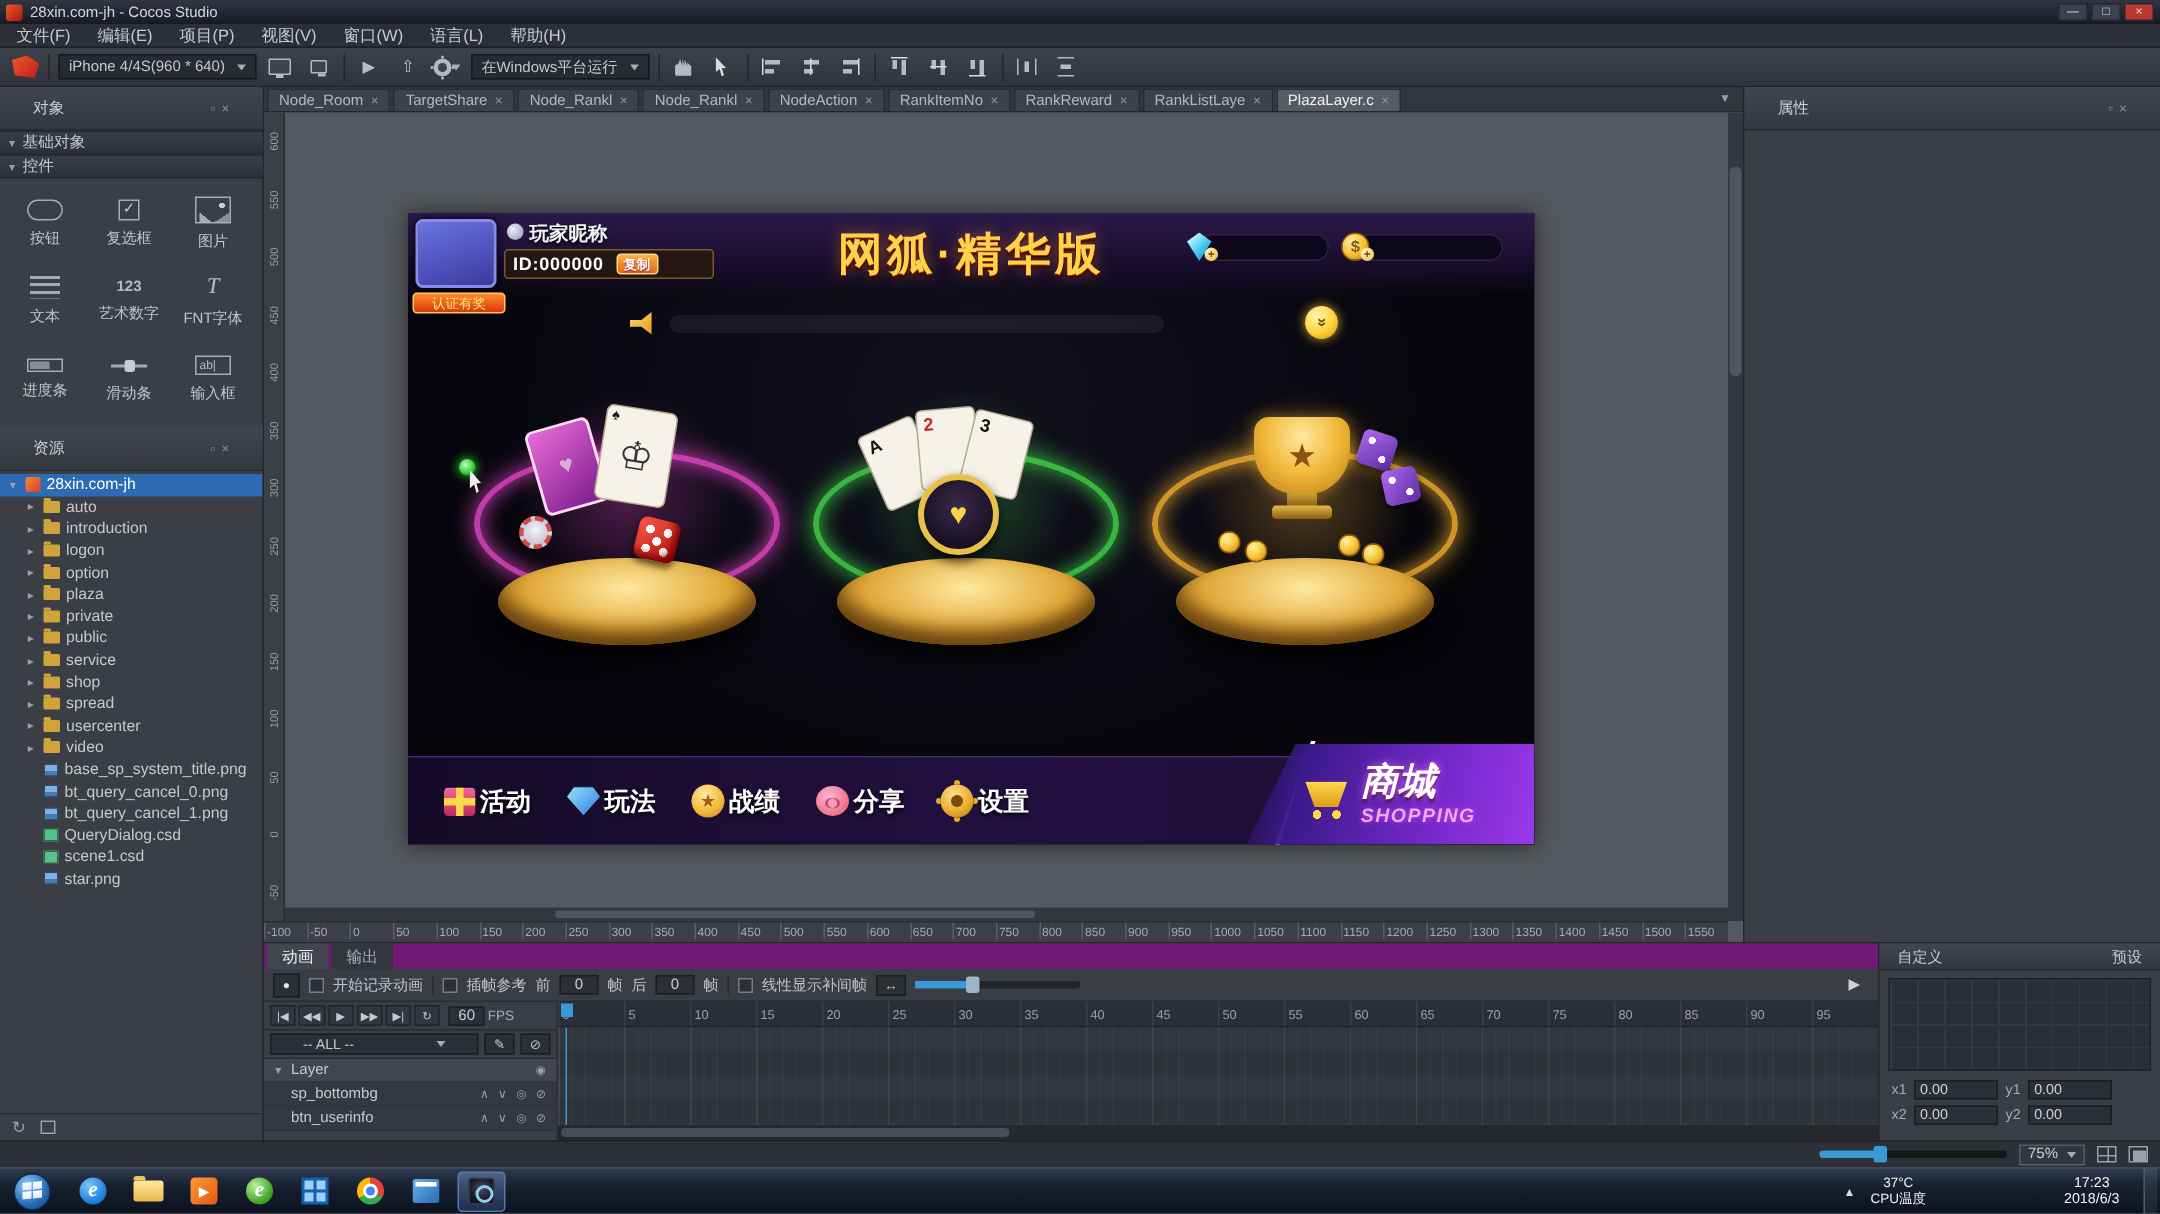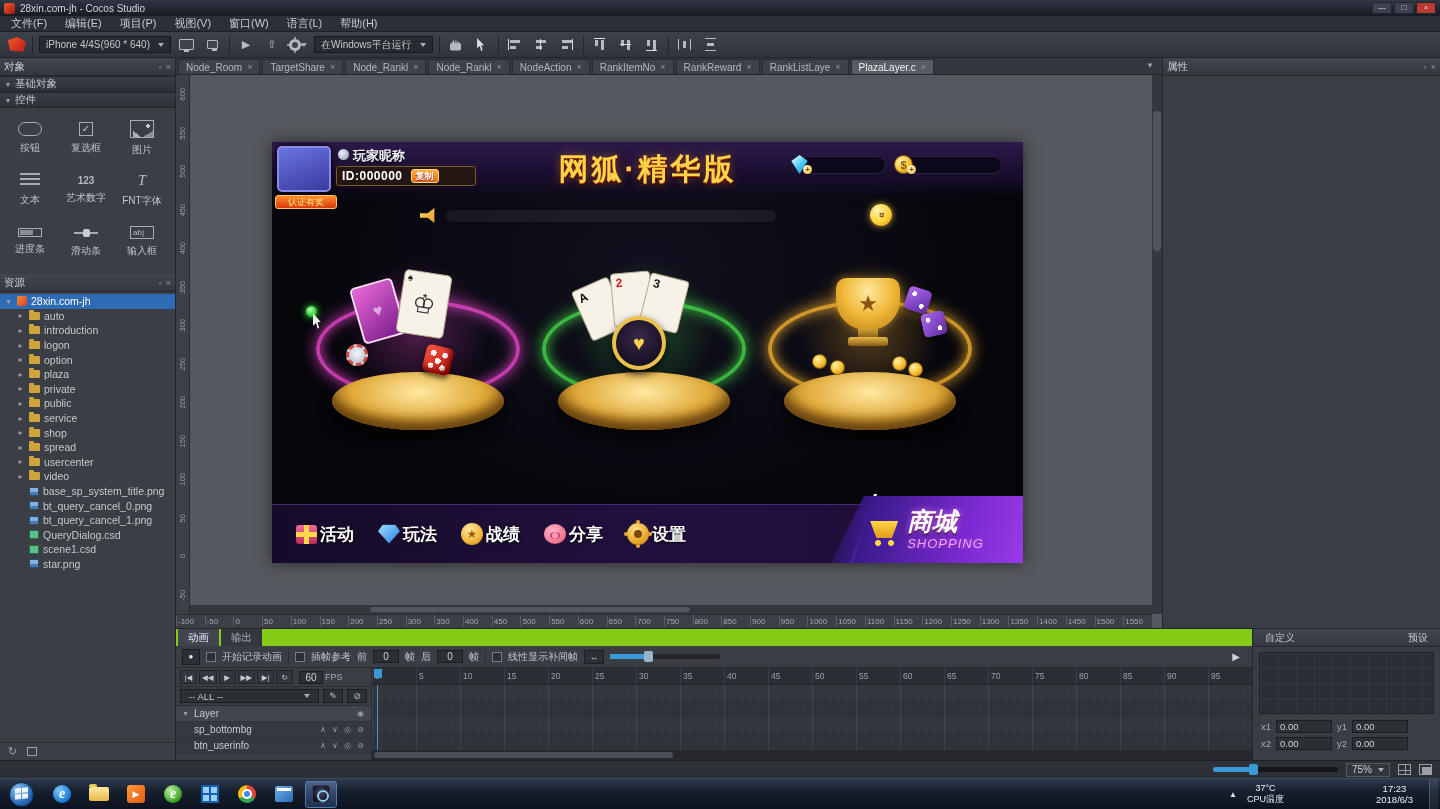--- a/index.html
+++ b/index.html
@@ -28,21 +28,21 @@
   .hand{width:11px;height:12px;background:#b6b9bf;border-radius:3px 3px 2px 2px;clip-path:polygon(0 45%,15% 32%,15% 45%,30% 8%,44% 45%,44% 4%,58% 45%,58% 10%,74% 45%,74% 26%,100% 48%,100% 100%,0 100%)}
   .cursor-ic{width:9px;height:13px;background:#d8dade;clip-path:polygon(0 0,0 78%,30% 62%,45% 100%,62% 92%,47% 58%,78% 56%)}
   .al{width:13px;height:11px;position:relative;background:linear-gradient(#b6b9bf,#b6b9bf) no-repeat 2px 1px/10px 3px,linear-gradient(#b6b9bf,#b6b9bf) no-repeat 2px 7px/6px 3px}
   .al::before{content:"";position:absolute;top:0;bottom:0;width:1px;background:#d8dade}
   .al-left::before{left:0}.al-center::before{left:6px}.al-right::before{right:0}
   .al.vert{transform:rotate(90deg)}
   .dist{width:13px;height:11px;background:linear-gradient(#b6b9bf,#b6b9bf) 0 0/1px 11px no-repeat,linear-gradient(#b6b9bf,#b6b9bf) 12px 0/1px 11px no-repeat,linear-gradient(#b6b9bf,#b6b9bf) 5px 2px/3px 7px no-repeat}
   .dist.vert{transform:rotate(90deg)}
 
   
-  .panel-header{height:18px;background:linear-gradient(#42454d,#34373e);border-bottom:1px solid #26282e;color:#ccced4;font-size:10.5px;display:flex;align-items:center;padding:0 4px}
+  .panel-header{height:29px;background:linear-gradient(#42454d,#34373e);border-bottom:1px solid #26282e;color:#ccced4;font-size:10.5px;display:flex;align-items:center;padding:0 22px}
   .dock-icons{margin-left:auto;color:#8b8e95;font-size:9px;display:flex;gap:4px}
 
   
   #left-panel{position:absolute;left:0;top:58px;width:176px;height:702px;background:#3b3e45;border-right:1px solid #24262b;display:flex;flex-direction:column}
   .section-bar{height:16px;background:linear-gradient(#3a3d45,#2d3037);border-top:1px solid #26282e;border-bottom:1px solid #26282e;color:#c3c6cc;font-size:10.5px;display:flex;align-items:center;padding:0 6px;gap:5px}
   .sec-arrow{font-size:8px;color:#9aa0a8}
   .obj-grid{display:flex;flex-wrap:wrap;padding:4px 2px 6px}
   .obj-item{width:56px;height:52px;display:flex;flex-direction:column;align-items:center;justify-content:center;gap:5px;color:#c2c5cb;font-size:10px}
   .obj-ico{display:flex;align-items:center;justify-content:center}
   .ico-map{width:24px;height:20px;border:1px solid #a8abb2;background:linear-gradient(90deg,transparent 0 7px,#a8abb2 7px 8px,transparent 8px 15px,#a8abb2 15px 16px,transparent 16px),linear-gradient(180deg,transparent 0 6px,#a8abb2 6px 7px,transparent 7px 13px,#a8abb2 13px 14px,transparent 14px)}
@@ -147,45 +147,45 @@
   .ni-pig{width:22px;height:20px;border-radius:50%;background:radial-gradient(circle at 40% 35%,#ffb8d0,#f0708a 70%,#c04060);position:relative}
   .ni-pig::before{content:"";position:absolute;left:6px;top:8px;width:10px;height:7px;border-radius:45%;background:#ff9ab8;box-shadow:inset 2px 0 0 #c05070,inset -2px 0 0 #c05070}
   .ni-gear{width:22px;height:22px;border-radius:50%;background:radial-gradient(circle at 40% 30%,#ffe08a,#e8a828 60%,#a87010);position:relative;box-shadow:0 -12px 0 -9px #e8a828,0 12px 0 -9px #e8a828,-12px 0 0 -9px #e8a828,12px 0 0 -9px #e8a828}
   .ni-gear::before{content:"";position:absolute;inset:7px;border-radius:50%;background:#7a4a10}
   .gs-shop{position:absolute;right:0;top:354px;width:192px;height:67px;background:linear-gradient(105deg,rgba(40,20,90,0) 0%,#3a1a8a 20%,#7a2ad0 70%,#9a3ae8);clip-path:polygon(17% 0,100% 0,100% 100%,0 100%);display:flex;align-items:center;justify-content:center;gap:9px}
   .shop-edge{position:absolute;right:158px;top:352px;width:3px;height:70px;background:linear-gradient(#fff,#b08af8);transform:skewX(-19deg)}
   .shop-cart{width:28px;height:17px;background:linear-gradient(#ffd84a,#e09a18);clip-path:polygon(0 0,100% 0,78% 100%,22% 100%);position:relative}
   .cart-wheels{position:absolute;left:0;top:38px;width:28px;height:6px;background:radial-gradient(circle 3px at 8px 3px,#ffd84a 95%,transparent),radial-gradient(circle 3px at 21px 3px,#ffd84a 95%,transparent)}
   .shop-txt{display:flex;flex-direction:column;align-items:flex-start;line-height:1}
   .shop-cn{font-size:25px;font-weight:bold;font-style:italic;color:#fff;text-shadow:0 0 6px #d06af0,0 2px 2px #301}
-  .shop-en{font-size:13px;font-weight:normal;font-style:italic;color:#f0a8e8;letter-spacing:1px;text-shadow:0 0 4px #c044f0;margin-top:3px}
+  .shop-en{font-size:13px;font-weight:bold;font-style:italic;color:#f0a8e8;letter-spacing:1px;text-shadow:0 0 4px #c044f0;margin-top:3px}
   .gs-dot{position:absolute;left:34px;top:164px;width:11px;height:11px;border-radius:50%;background:radial-gradient(circle at 40% 35%,#baffba,#28c828 60%,#0a7a0a);box-shadow:0 0 7px #3f3}
   .gs-cursor{position:absolute;left:41px;top:171px;width:11px;height:16px;background:#eee;clip-path:polygon(0 0,0 80%,28% 62%,42% 98%,56% 92%,42% 58%,70% 56%);filter:drop-shadow(0 0 1px #000)}
 
   
   #anim{position:absolute;left:176px;top:628px;width:1076px;height:132px;background:#3a3d44;border-top:1px solid #24262b}
-  #anim-tabs{height:17px;background:#84cc16;display:flex;align-items:flex-end;padding-left:2px;gap:2px}
+  #anim-tabs{height:17px;background:#701a75;display:flex;align-items:flex-end;padding-left:2px;gap:2px}
   .atab{padding:2px 10px 1px;font-size:10.5px;color:#a9acb3;background:#33363c}
   .atab.active{background:#42454d;color:#eef}
   .anim-ctrl{height:22px;display:flex;align-items:center;gap:6px;padding:0 6px;border-bottom:1px solid #2b2d33;font-size:10px;color:#c0c3c9;white-space:nowrap}
   .rec-btn{width:18px;height:16px;background:#2c2f35;border:1px solid #1b1d22;display:flex;align-items:center;justify-content:center;color:#e8e8ec;font-size:8px}
   .chk{width:10px;height:10px;border:1px solid #787c84;background:#2c2f35;flex:none}
   .fin{width:26px;height:13px;background:#2c2f35;border:1px solid #1b1d22;color:#cfd2d8;font-size:10px;text-align:center;line-height:12px}
   .abtn{min-width:20px;height:14px;border:1px solid #1b1d22;background:#2c2f35;color:#c0c3c9;font-size:9px;text-align:center;line-height:13px}
   .mini-slider{width:110px;height:5px;background:#23252a;border-radius:2px;position:relative}
   .mini-slider .fill{width:38px;height:100%;background:#3a9ad9}
   .mini-slider .thumb{position:absolute;left:34px;top:-3px;width:9px;height:11px;background:#9ab4c8;border-radius:2px}
   .ctrl-play{margin-left:auto;color:#cfd2d8;font-size:10px;padding-right:6px}
   .vsep{width:1px;height:12px;background:#2a2c32}
   #anim-left{position:absolute;left:0;top:39px;width:196px;bottom:0;border-right:1px solid #2b2d33}
   .transport{height:19px;display:flex;align-items:center;gap:2px;padding:0 4px;border-bottom:1px solid #2b2d33}
   .t-btn{min-width:17px;height:14px;background:#33363d;border:1px solid #22242a;color:#c6c9cf;font-size:7.5px;display:flex;align-items:center;justify-content:center;padding:0 2px}
   .fps-label{font-size:9px;color:#a8abb1}
   .filter-row{height:19px;display:flex;align-items:center;gap:4px;padding:0 4px;border-bottom:1px solid #2b2d33}
-  .filter-sel{flex:1;height:14px;background:#2c2f35;border:1px solid #1b1d22;color:#c6c9cf;font-size:9.5px;display:flex;align-items:center;padding:0 8px;gap:4px}
+  .filter-sel{flex:1;height:14px;background:#2c2f35;border:1px solid #1b1d22;color:#c6c9cf;font-size:9.5px;display:flex;align-items:center;padding:0 21px;gap:4px}
   .filter-sel .caret{margin-left:auto}
   .lrow{height:16px;display:flex;align-items:center;font-size:10px;color:#c6c9cf;padding:0 5px;gap:4px;border-bottom:1px solid #30333a;background:#343840}
   .lrow.group{background:#42454d}
   .licons{margin-left:auto;font-size:8px;color:#9aa0a8;letter-spacing:2px}
   #anim-right{position:absolute;left:196px;top:39px;right:0;bottom:0}
   #tl-ruler{height:17px;background:#2b2e34;border-bottom:1px solid #22242a;position:relative}
   #tl-ruler-ticks{display:flex;height:100%}
   .tl-tick{flex:1;font-size:8.5px;color:#9ca0a7;border-left:1px solid #3a3e46;padding:3px 0 0 2px;overflow:hidden}
   .ph{position:absolute;left:2px;top:1px;width:8px;height:9px;background:#3a9ad9;z-index:2}
   .ph-line{position:absolute;left:5px;top:17px;bottom:10px;width:1px;background:#3a9ad9;z-index:2}

